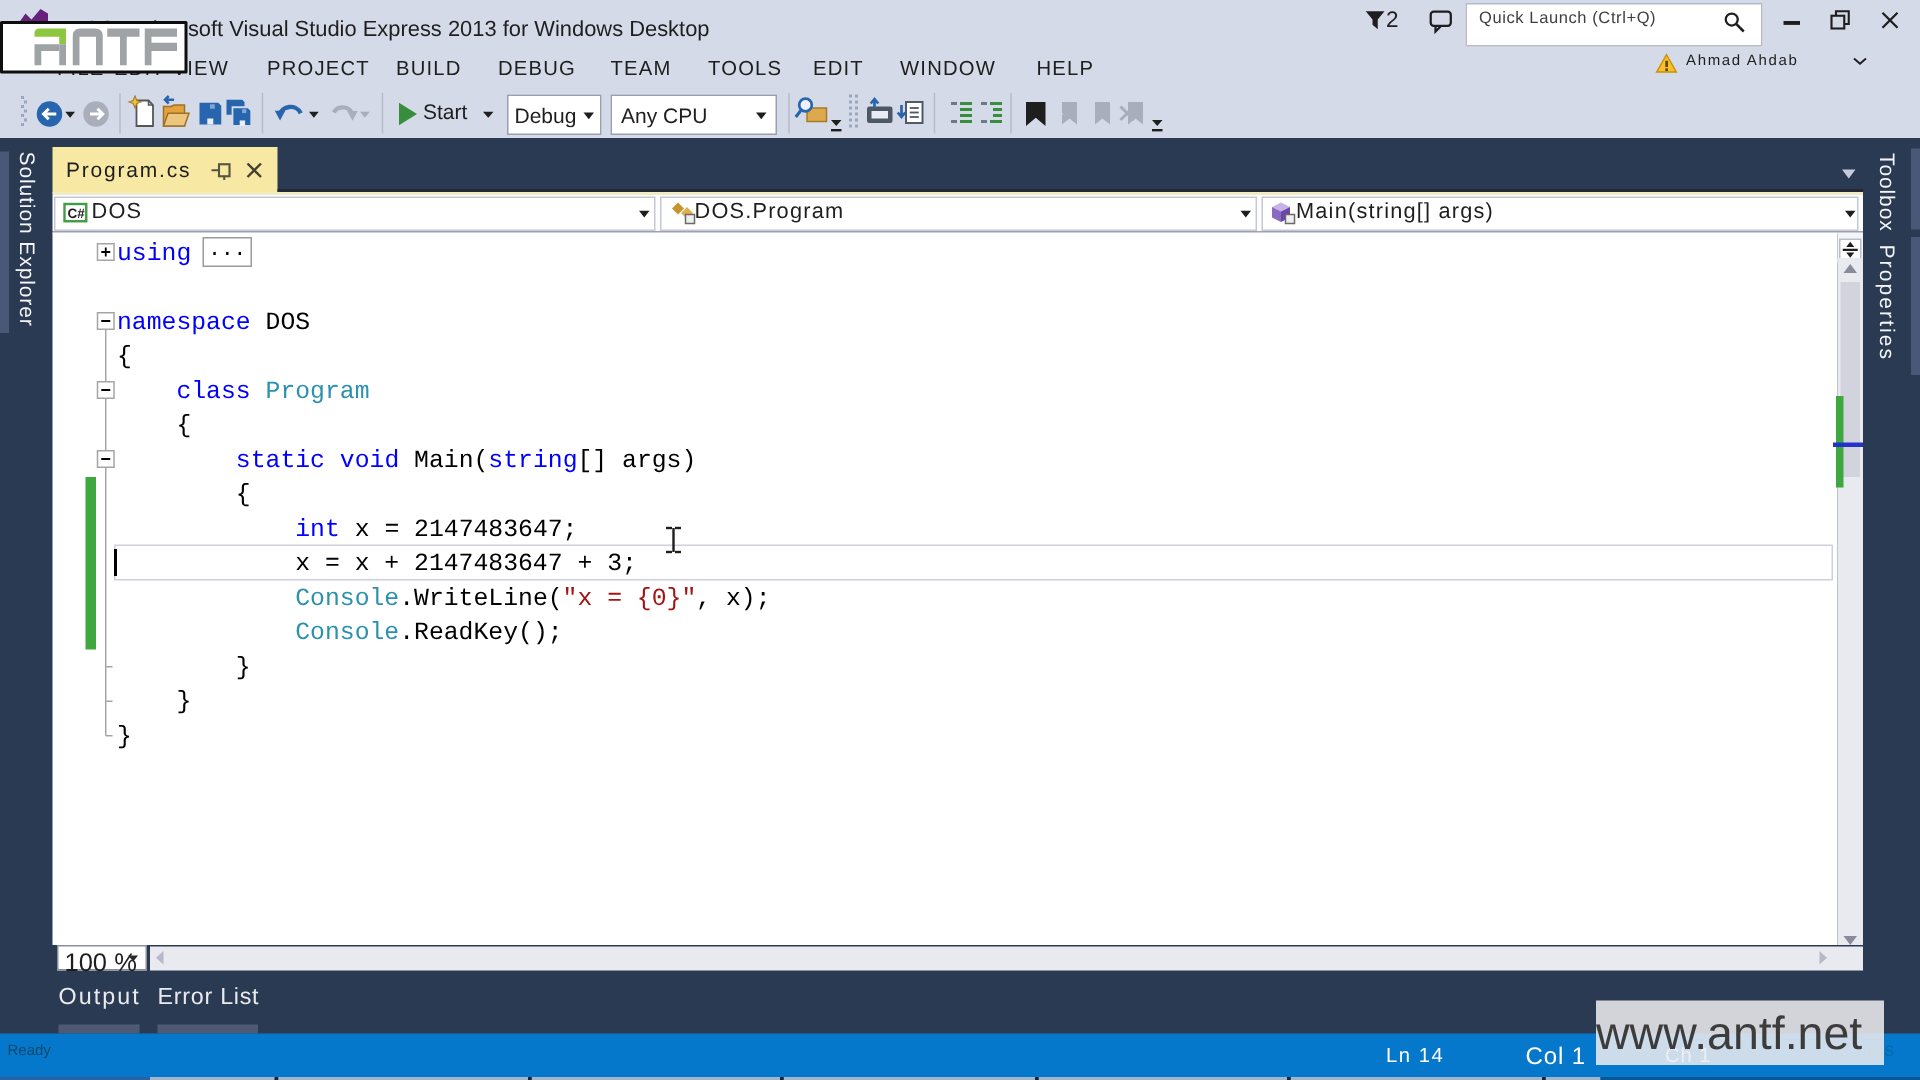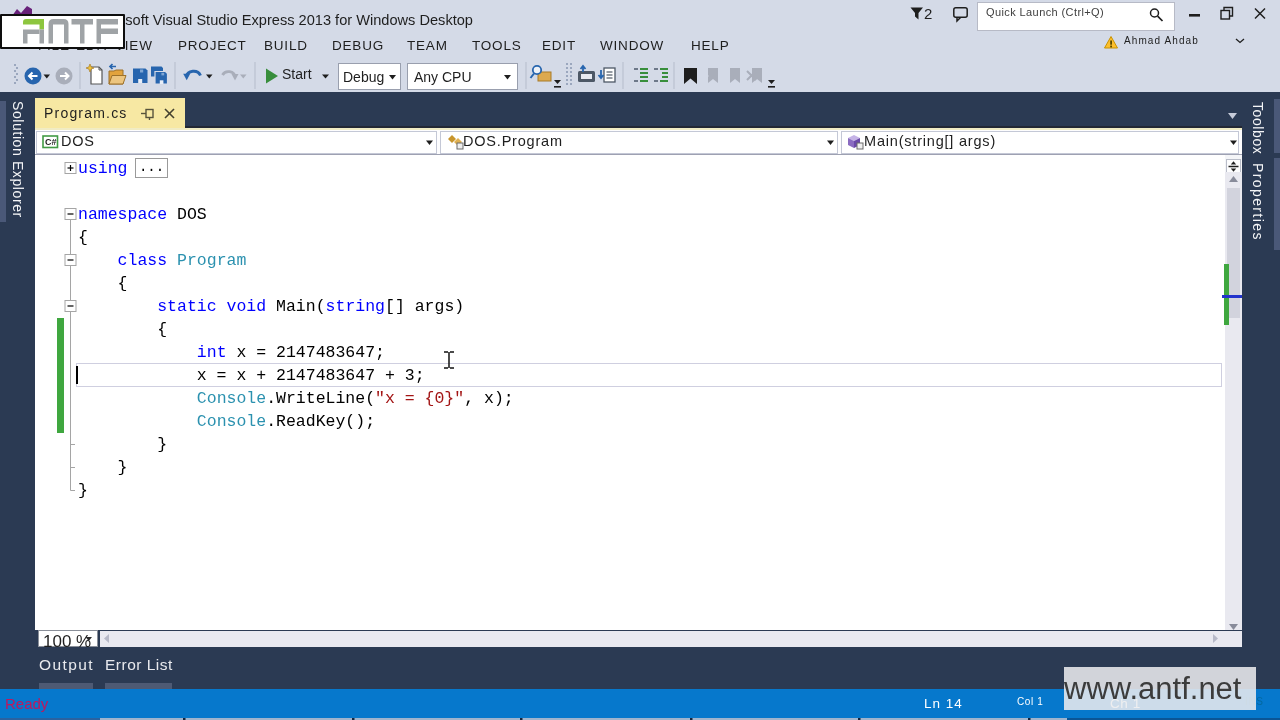--- a/index.html
+++ b/index.html
@@ -381,23 +381,23 @@
   <path d="M1113 4 L1113 13 L1118 8.5 Z" fill="#b7b9c8"></path>
 </svg>
 
 <div class="abs" style="left:39px;top:656px;font-size:15.5px;letter-spacing:1.4px;color:#e9eaee">Output</div>
 <div class="abs" style="left:105px;top:656px;font-size:15.5px;letter-spacing:0.5px;color:#e9eaee">Error List</div>
 <div class="abs" style="left:39px;top:682.5px;width:54px;height:6px;background:#4e5a74"></div>
 <div class="abs" style="left:105px;top:682.5px;width:67px;height:6px;background:#4e5a74"></div>
 
 
 <div class="abs" style="left:0;top:688.5px;width:1280px;height:29px;background:#0678cc"></div>
-<div class="abs" style="left:5px;top:694.5px;font-size:15px;color:#be185d">Ready</div>
+<div class="abs" style="left:5px;top:694.5px;font-size:10px;color:#0c4a6e">Ready</div>
 <div class="abs" style="left:924px;top:696px;font-size:13.5px;letter-spacing:1px;color:#fff">Ln 14</div>
-<div class="abs" style="left:1017px;top:696px;font-size:10px;letter-spacing:0.6px;color:#fff">Col 1</div>
+<div class="abs" style="left:1017px;top:696px;font-size:16px;letter-spacing:0.6px;color:#fff">Col 1</div>
 <div class="abs" style="left:1110px;top:696px;font-size:13.5px;letter-spacing:0.6px;color:#fff">Ch 1</div>
 <div class="abs" style="left:1245px;top:696px;font-size:10px;letter-spacing:0.6px;color:#0369a1">INS</div>
 
 
 <div class="abs" style="left:0;top:717.5px;width:1280px;height:2.5px;background:#2a62a0"></div>
 <div class="abs" style="left:100px;top:718.3px;width:967px;height:1.7px;background:#9fb4cd"></div>
 <div class="abs" style="left:1067px;top:717.5px;width:213px;height:2.5px;background:#0a5596"></div>
 <svg class="abs" style="left:0;top:717.5px" width="1280" height="3">
   <g fill="#14243d">
     <rect x="183" y="0" width="2.5" height="2.5"></rect>

